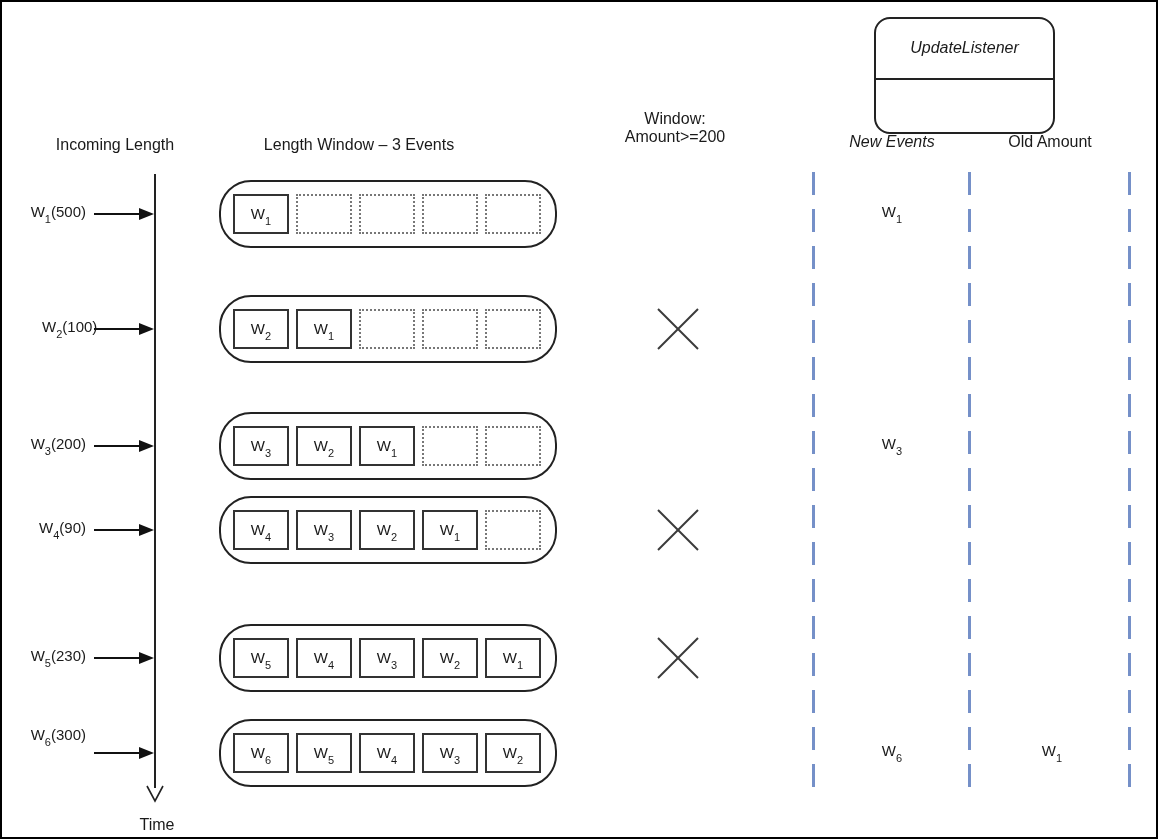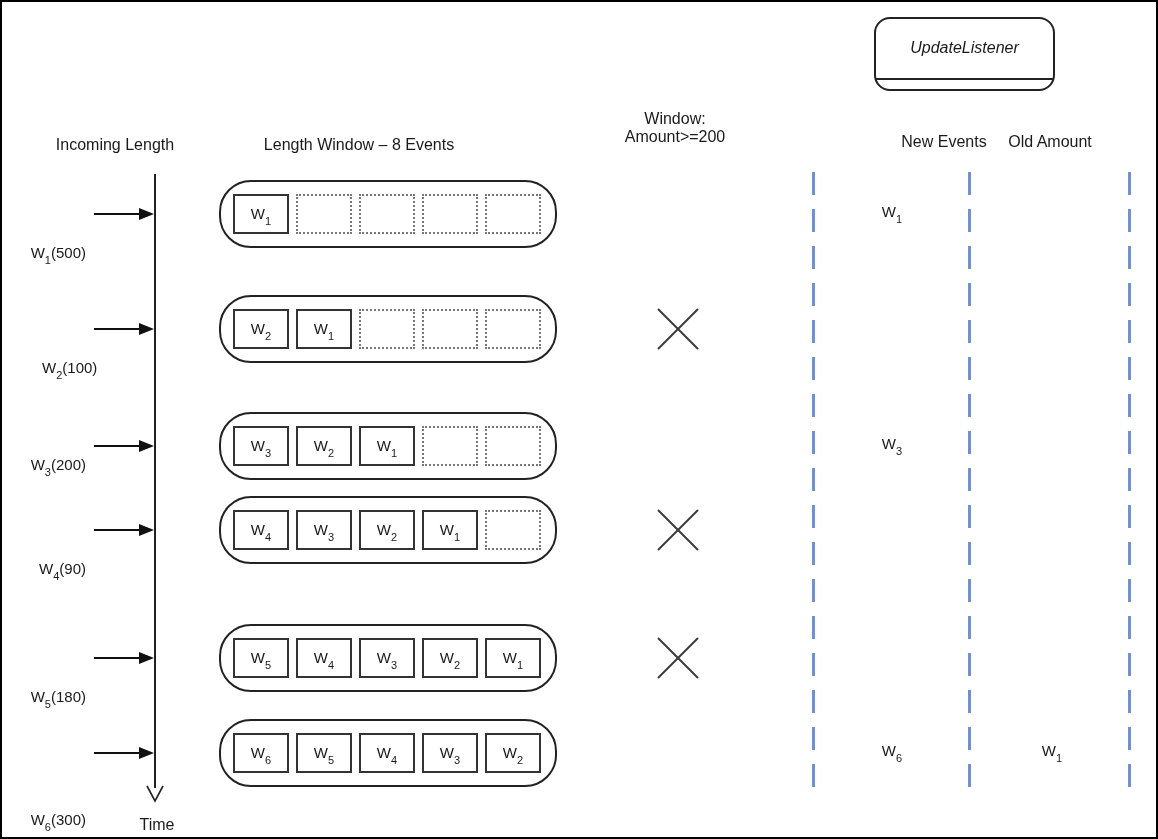--- a/index.html
+++ b/index.html
@@ -21,21 +21,21 @@
     transform: translateX(-50%);
     font-size: 16px;
     white-space: nowrap;
     color: var(--ink);
     text-align: center;
   }
   
   .ul-box {
     position: absolute;
     left: 872px; top: 15px;
-    width: 181px; height: 74px;
+    width: 181px; height: 117px;
     border: 2px solid #222;
     border-radius: 16px;
     background: #fff;
   }
   .ul-label {
     position: absolute;
     left: 0; right: 0; top: 20px;
     text-align: center;
     font-style: italic;
     font-size: 16px;
@@ -66,21 +66,20 @@
     transform: translateX(-50%);
     font-size: 16px;
   }
   
   .event-label {
     position: absolute;
     left: 0; width: 84px;
     text-align: right;
     font-size: 15px;
     white-space: nowrap;
-    margin-top: 41px;
   }
   .event-label sub, .slot sub, .col-event sub {
     font-size: 11px;
     position: relative;
     top: 2px;
     line-height: 0;
   }
   .arrow-line {
     position: absolute;
     left: 92px; width: 46px; height: 2px;
@@ -121,26 +120,26 @@
     font-size: 15px;
     white-space: nowrap;
   }
 </style>
 </head>
 <body>
 
 <div class="canvas">
 
   <div class="hdr" style="left:113px; top:134px;">Incoming Length</div>
-  <div class="hdr" style="left:357px; top:134px;">Length Window – 8 Events</div>
+  <div class="hdr" style="left:357px; top:134px;">Length Window – 3 Events</div>
   <div class="hdr" style="left:673px; top:108px;">
     <div>Window:</div>
     <div>Amount&gt;=200</div>
   </div>
-  <div class="hdr" style="left:942px; top:131px;">New Events</div>
+  <div class="hdr" style="left:890px; top:131px;font-style:italic;">New Events</div>
   <div class="hdr" style="left:1048px; top:131px;">Old Amount</div>
 
   <div class="ul-box">
     <div class="ul-label">UpdateListener</div>
     <div class="ul-divider"></div>
   </div>
 
   <div class="dashline" style="left:810px;"></div>
   <div class="dashline" style="left:966px;"></div>
   <div class="dashline" style="left:1126px;"></div>
@@ -175,21 +174,21 @@
           <div class="slot empty" style="left: 138px;"></div>
           <div class="slot empty" style="left: 201px;"></div>
           <div class="slot empty" style="left: 264px;"></div>
         </div>
         <svg width="44" height="44" class="x-mark" style="left: 654px; top: 305px;">
           <line x1="2" y1="2" x2="42" y2="42" stroke="#3a3a3a" stroke-width="2"></line>
           <line x1="42" y1="2" x2="2" y2="42" stroke="#3a3a3a" stroke-width="2"></line>
         </svg>
       </div>
       <div>
-        <div class="event-label" style="top: 413px; text-align: right;"><span>W</span><sub>3</sub><span>(200)</span></div>
+        <div class="event-label" style="top: 433px; text-align: right;"><span>W</span><sub>3</sub><span>(200)</span></div>
         <div class="arrow-line" style="top: 443px;"></div>
         <div class="arrow-head" style="top: 438px;"></div>
         <div class="window" style="top: 410px;">
           <div class="slot filled" style="left: 12px;"><span>W</span><sub>3</sub></div>
           <div class="slot filled" style="left: 75px;"><span>W</span><sub>2</sub></div>
           <div class="slot filled" style="left: 138px;"><span>W</span><sub>1</sub></div>
           <div class="slot empty" style="left: 201px;"></div>
           <div class="slot empty" style="left: 264px;"></div>
         </div>
         <div class="col-event" style="left: 890px; top: 433px;"><span>W</span><sub>3</sub></div>
@@ -204,37 +203,37 @@
           <div class="slot filled" style="left: 138px;"><span>W</span><sub>2</sub></div>
           <div class="slot filled" style="left: 201px;"><span>W</span><sub>1</sub></div>
           <div class="slot empty" style="left: 264px;"></div>
         </div>
         <svg width="44" height="44" class="x-mark" style="left: 654px; top: 506px;">
           <line x1="2" y1="2" x2="42" y2="42" stroke="#3a3a3a" stroke-width="2"></line>
           <line x1="42" y1="2" x2="2" y2="42" stroke="#3a3a3a" stroke-width="2"></line>
         </svg>
       </div>
       <div>
-        <div class="event-label" style="top: 645px;"><span>W</span><sub>5</sub><span>(180)</span></div>
+        <div class="event-label" style="top: 645px;"><span>W</span><sub>5</sub><span>(230)</span></div>
         <div class="arrow-line" style="top: 655px;"></div>
         <div class="arrow-head" style="top: 650px;"></div>
         <div class="window" style="top: 622px;">
           <div class="slot filled" style="left: 12px;"><span>W</span><sub>5</sub></div>
           <div class="slot filled" style="left: 75px;"><span>W</span><sub>4</sub></div>
           <div class="slot filled" style="left: 138px;"><span>W</span><sub>3</sub></div>
           <div class="slot filled" style="left: 201px;"><span>W</span><sub>2</sub></div>
           <div class="slot filled" style="left: 264px;"><span>W</span><sub>1</sub></div>
         </div>
         <svg width="44" height="44" class="x-mark" style="left: 654px; top: 634px;">
           <line x1="2" y1="2" x2="42" y2="42" stroke="#3a3a3a" stroke-width="2"></line>
           <line x1="42" y1="2" x2="2" y2="42" stroke="#3a3a3a" stroke-width="2"></line>
         </svg>
       </div>
       <div>
-        <div class="event-label" style="top: 768px;"><span>W</span><sub>6</sub><span>(300)</span></div>
+        <div class="event-label" style="top: 724px;"><span>W</span><sub>6</sub><span>(300)</span></div>
         <div class="arrow-line" style="top: 750px;"></div>
         <div class="arrow-head" style="top: 745px;"></div>
         <div class="window" style="top: 717px;">
           <div class="slot filled" style="left: 12px;"><span>W</span><sub>6</sub></div>
           <div class="slot filled" style="left: 75px;"><span>W</span><sub>5</sub></div>
           <div class="slot filled" style="left: 138px;"><span>W</span><sub>4</sub></div>
           <div class="slot filled" style="left: 201px;"><span>W</span><sub>3</sub></div>
           <div class="slot filled" style="left: 264px;"><span>W</span><sub>2</sub></div>
         </div>
         <div class="col-event" style="left: 890px; top: 740px;"><span>W</span><sub>6</sub></div>

